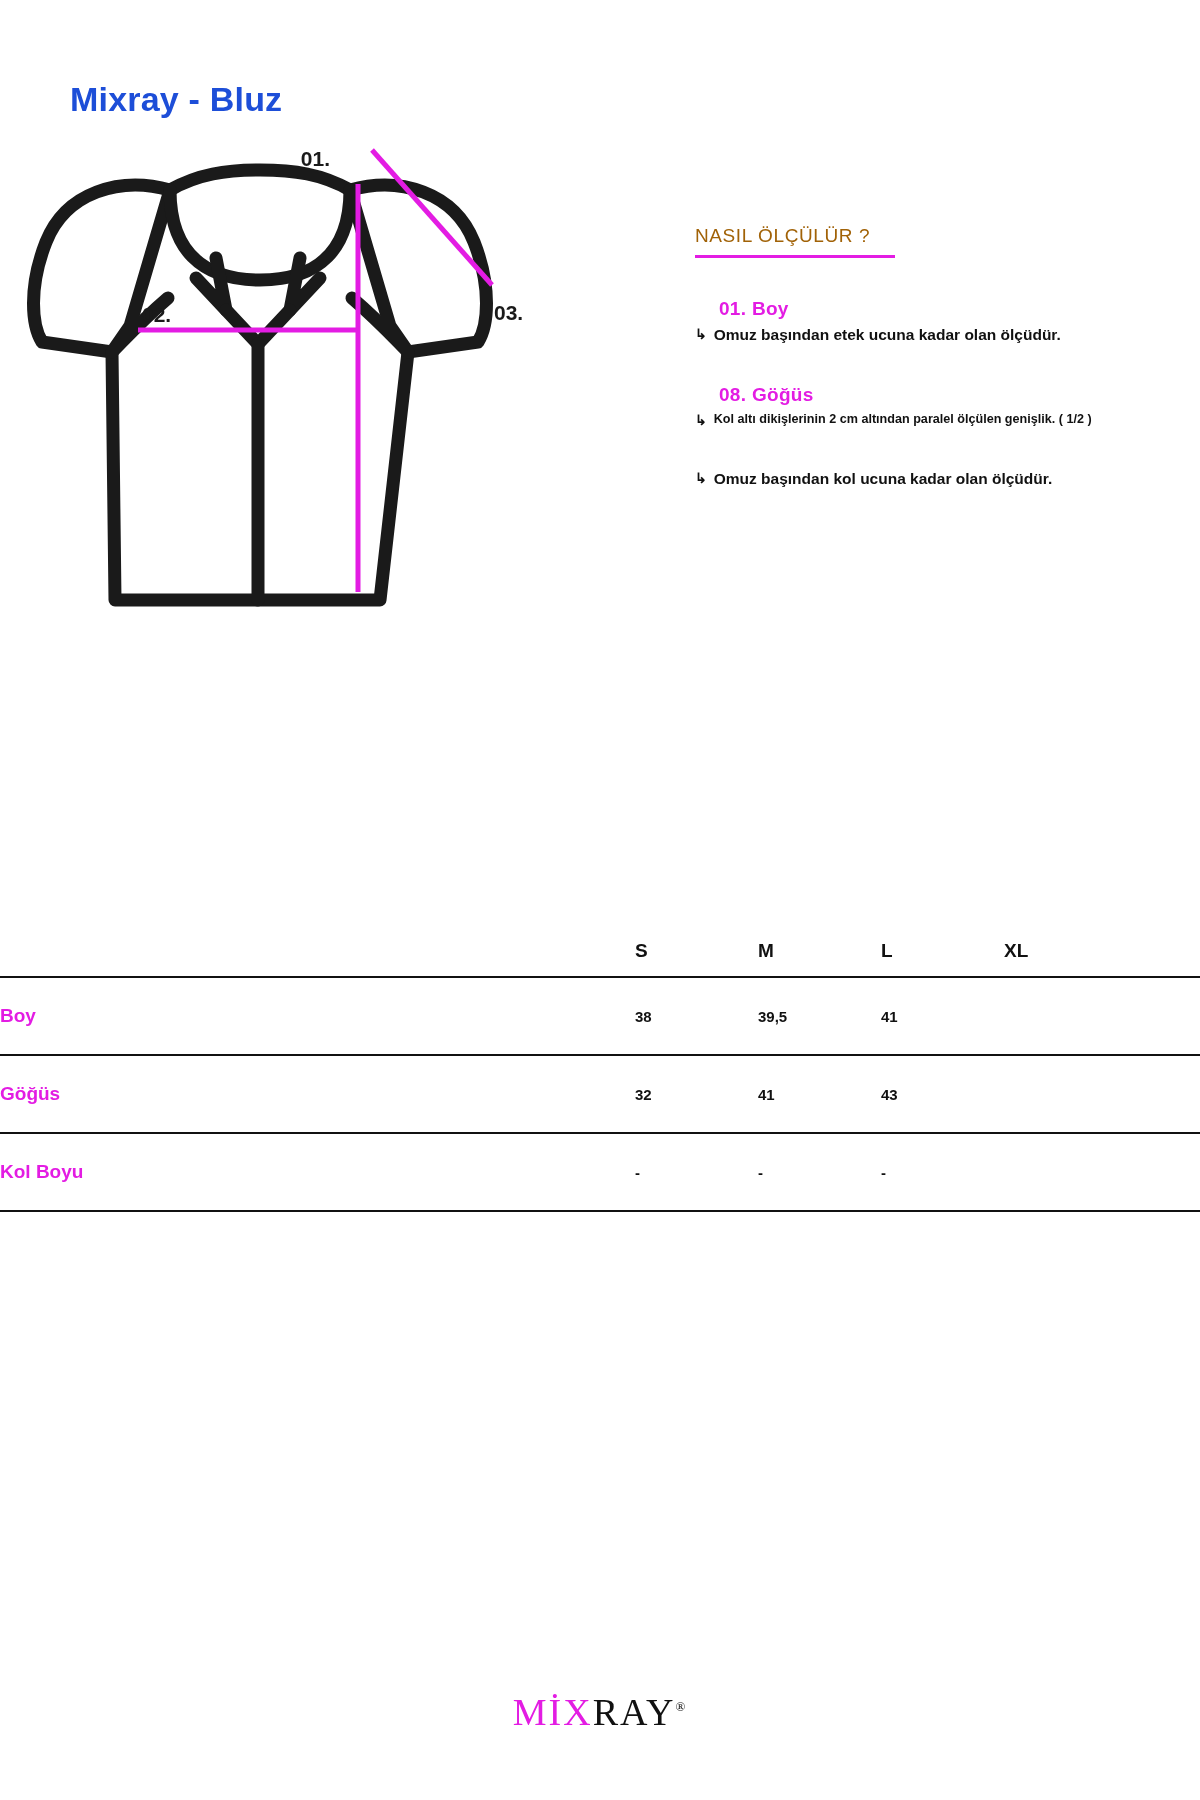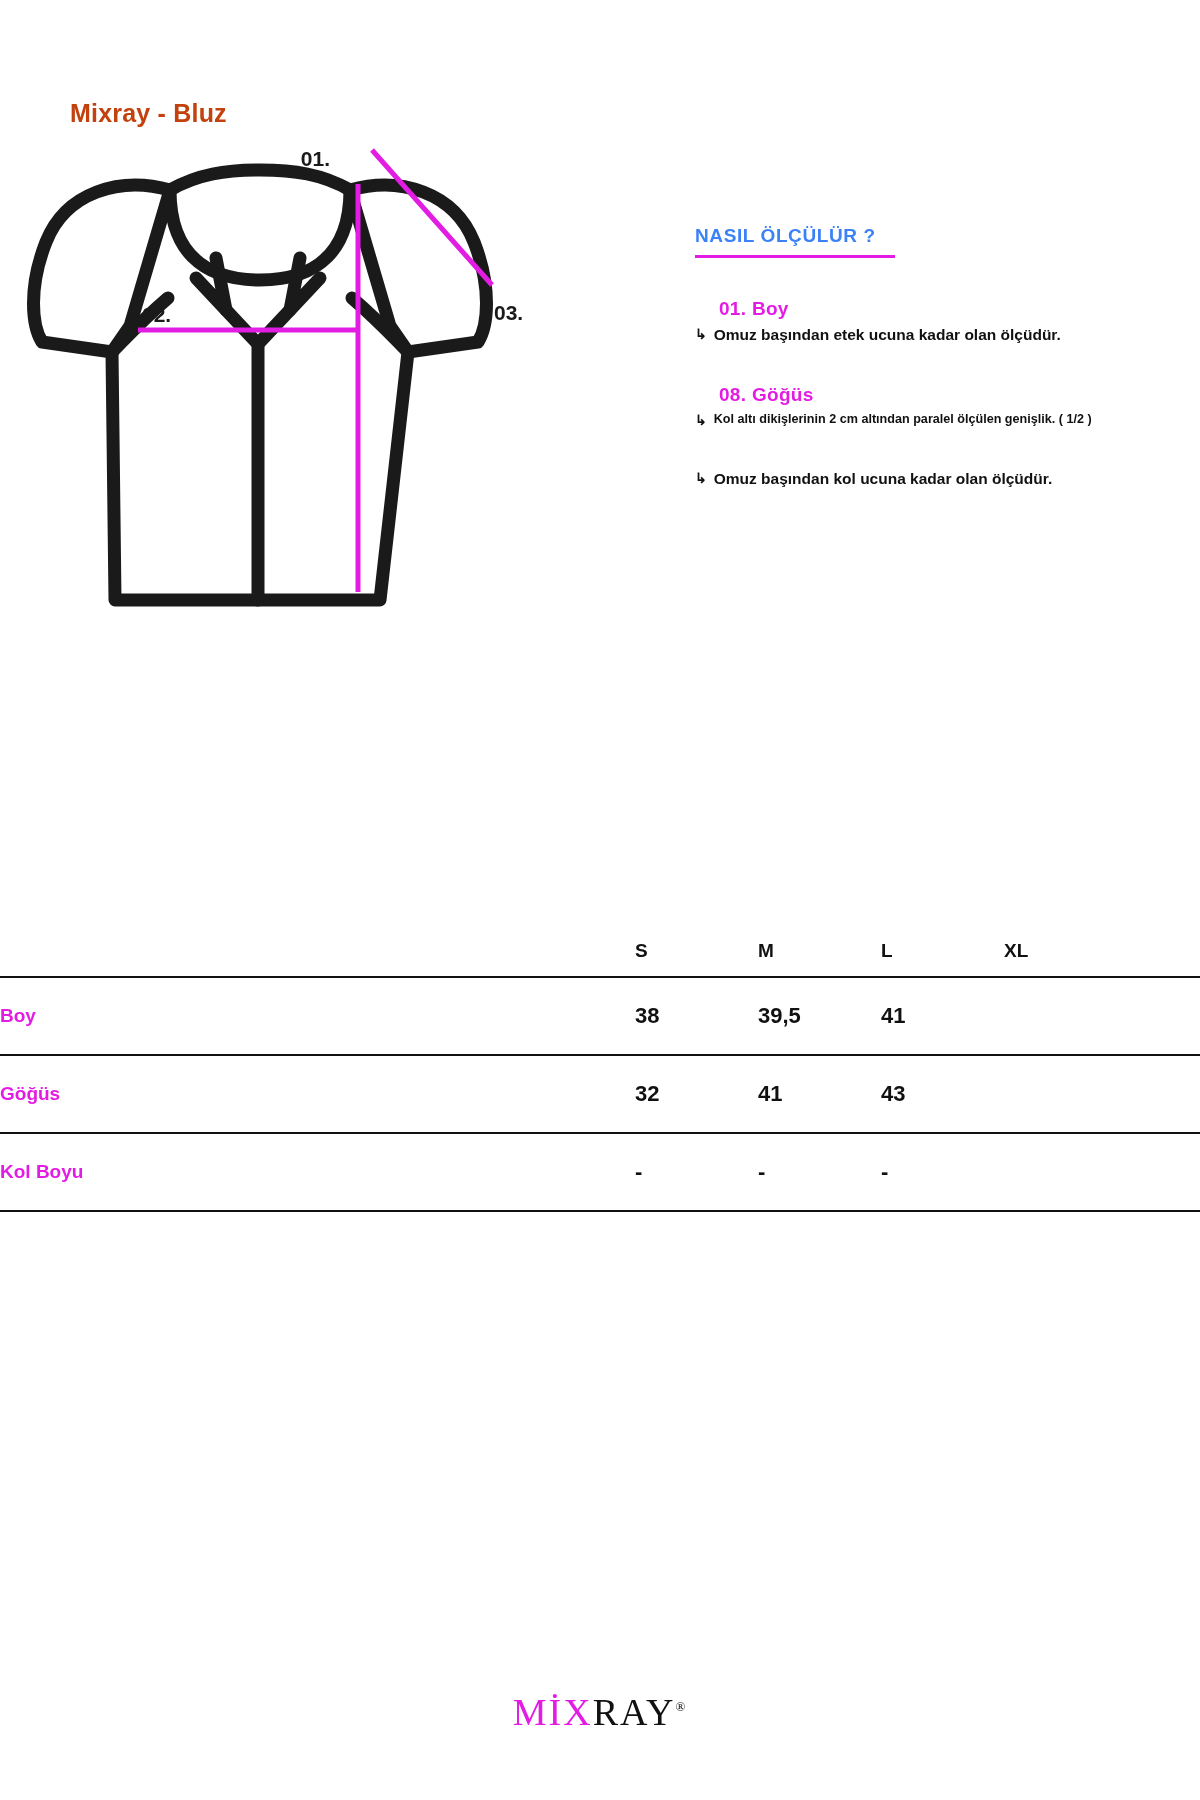--- a/index.html
+++ b/index.html
@@ -21,47 +21,46 @@
     left: 0; top: 0;
     width: 1200px;
     height: 1800px;
   }
 
   
   .title {
     position: absolute;
     left: 70px;
     top: 80px;
-    font-size: 25px;
+    font-size: 34px;
     font-weight: bold;
     letter-spacing: 0.2px;
-    color: #c2410c;
-    margin-top: 19px;
+    color: #1d4ed8;
   }
 
   
   .illustration {
     position: absolute;
     left: 20px;
     top: 130px;
     width: 620px;
     height: 520px;
   }
 
   
   .howto {
     position: absolute;
     left: 695px;
     top: 225px;
     width: 500px;
   }
   .howto-heading {
     font-size: 19px;
-    font-weight: bold;
-    color: #3b82f6;
+    font-weight: normal;
+    color: #a16207;
     letter-spacing: 0.6px;
   }
   .howto-underline {
     margin-top: 8px;
     width: 200px;
     height: 3px;
     background: #e31ce3;
   }
 
   .measure-group { margin-top: 40px; }
@@ -118,21 +117,21 @@
     height: 76px;
     vertical-align: middle;
   }
   .row-label {
     font-size: 19px;
     font-weight: bold;
     color: #e31ce3;
     padding-left: 6px;
   }
   .cell-val {
-    font-size: 22px;
+    font-size: 15px;
     font-weight: bold;
     color: #111111;
   }
   .col-label { width: 635px; }
   .col-s  { width: 123px; }
   .col-m  { width: 123px; }
   .col-l  { width: 123px; }
   .col-xl { width: 196px; }
 
   

